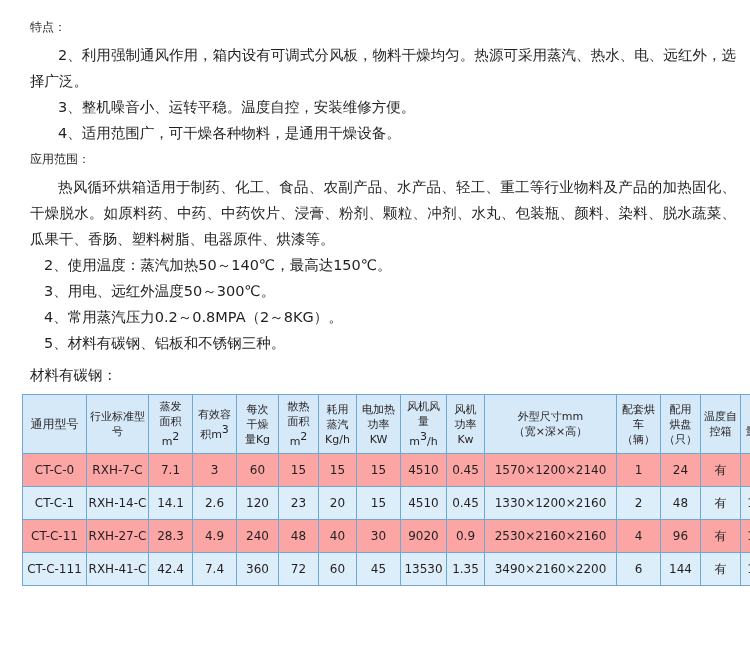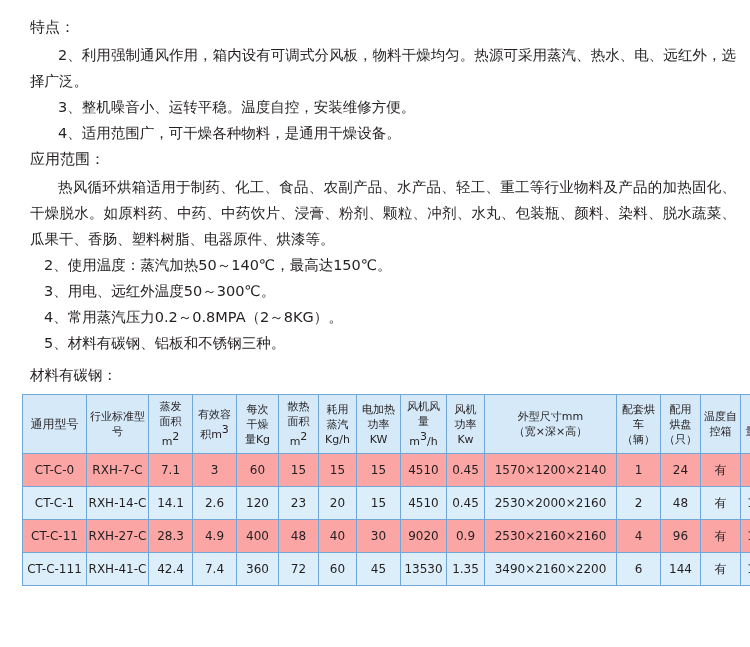--- a/index.html
+++ b/index.html
@@ -13,21 +13,21 @@
     font-family: "DejaVu Sans", "Liberation Sans", sans-serif;
     color: #231f20;
     font-size: 14px;
   }
   .page {
     width: 750px;
     box-sizing: border-box;
     padding: 14px 14px 6px 14px;
   }
   .sec-title {
-    font-size: 15px;
+    font-size: 12px;
     line-height: 26px;
     margin: 0 0 2px 0;
     padding-left: 16px;
   }
   .para {
     font-size: 14.5px;
     line-height: 26px;
     margin: 0;
     padding-left: 16px;
     text-align: justify;
@@ -237,32 +237,32 @@
         <td>CT-C-1</td>
         <td>RXH-14-C</td>
         <td>14.1</td>
         <td>2.6</td>
         <td>120</td>
         <td>23</td>
         <td>20</td>
         <td>15</td>
         <td>4510</td>
         <td>0.45</td>
-        <td>2530×2000×2160</td>
+        <td>1330×1200×2160</td>
         <td>2</td>
         <td>48</td>
         <td>有</td>
         <td>1080</td>
       </tr>
       <tr>
         <td>CT-C-11</td>
         <td>RXH-27-C</td>
         <td>28.3</td>
         <td>4.9</td>
-        <td>400</td>
+        <td>240</td>
         <td>48</td>
         <td>40</td>
         <td>30</td>
         <td>9020</td>
         <td>0.9</td>
         <td>2530×2160×2160</td>
         <td>4</td>
         <td>96</td>
         <td>有</td>
         <td>1520</td>

